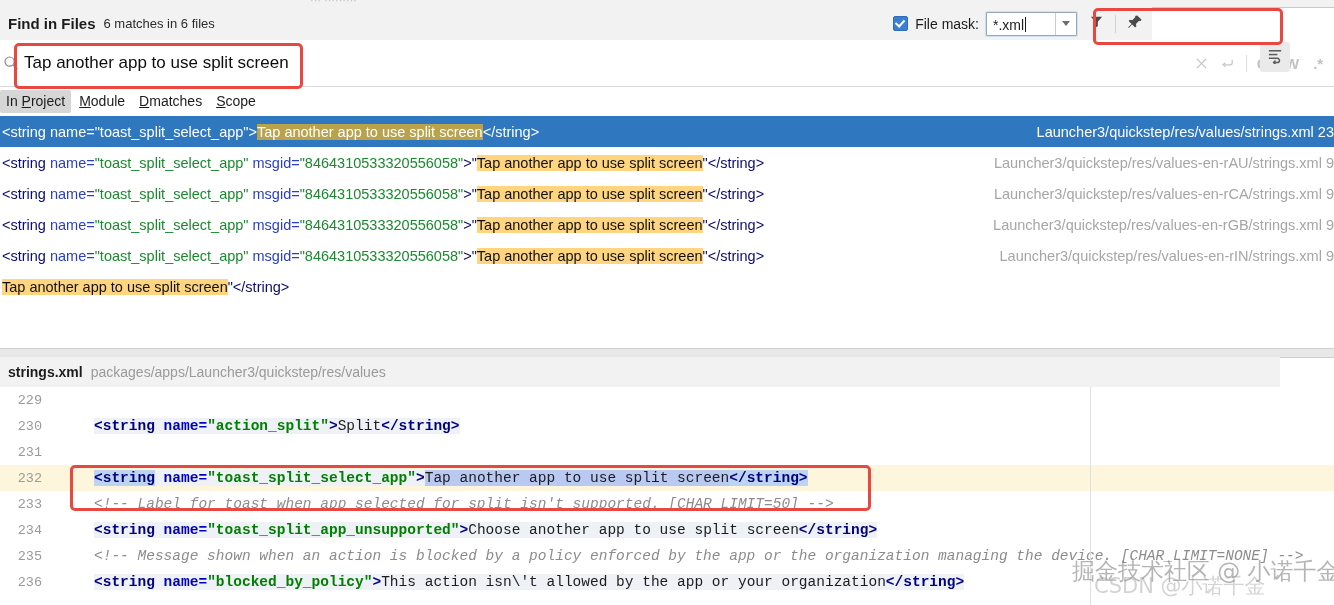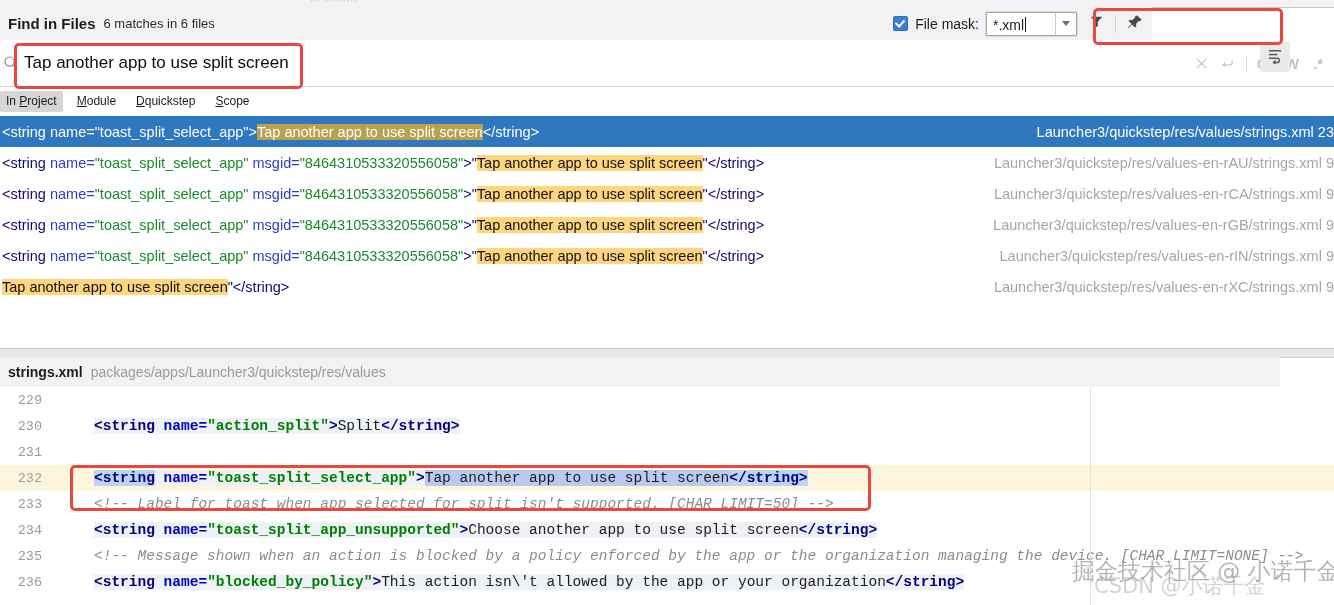--- a/index.html
+++ b/index.html
@@ -209,24 +209,24 @@
   
   .scope-row {
     position: absolute;
     left: 0; top: 87px;
     width: 1334px; height: 29px;
     background: #ffffff;
     display: flex;
     align-items: center;
   }
   .scope-tab {
-    font-size: 12px;
+    font-size: 14px;
     color: #1c1c1c;
     padding: 3px 6px 4px 6px;
-    margin-right: 8px;
+    margin-right: 2px;
     border-radius: 2px;
     white-space: nowrap;
   }
   .scope-tab.selected {
     background: #d6d6d6;
   }
   .mn { text-decoration: underline; }
 
   
   .results {
@@ -457,21 +457,21 @@
     <span class="qsep"></span>
     <div class="qtool qtool-txt">Cc</div>
     <div class="qtool qtool-txt">W</div>
     <div class="qtool qtool-txt">.*</div>
   </div>
 </div>
 
 <div class="scope-row">
   <div class="scope-tab selected"><span>In </span><span class="mn">P</span><span>roject</span></div>
   <div class="scope-tab"><span class="mn">M</span><span>odule</span></div>
-  <div class="scope-tab"><span class="mn">D</span><span>quickstep</span></div>
+  <div class="scope-tab"><span class="mn">D</span><span>matches</span></div>
   <div class="scope-tab"><span class="mn">S</span><span>cope</span></div>
 </div>
 
 <div class="results" id="results-list">
     <div class="res-row selected">
       <div class="res-text"><span class="t-tag">&lt;string </span><span class="t-attr">name=</span><span class="t-val">"toast_split_select_app"</span><span class="t-tag">&gt;</span><span class="hl">Tap another app to use split screen</span><span class="t-tag">&lt;/string&gt;</span></div>
       <div class="res-path">Launcher3/quickstep/res/values/strings.xml 23</div>
     </div>
     <div class="res-row">
       <div class="res-text"><span class="t-tag">&lt;string </span><span class="t-attr">name=</span><span class="t-val">"toast_split_select_app"</span><span class="t-attr"> msgid=</span><span class="t-val">"8464310533320556058"</span><span class="t-tag">&gt;"</span><span class="hl">Tap another app to use split screen</span><span class="t-tag">"&lt;/string&gt;</span></div>
@@ -484,21 +484,20 @@
     <div class="res-row">
       <div class="res-text"><span class="t-tag">&lt;string </span><span class="t-attr">name=</span><span class="t-val">"toast_split_select_app"</span><span class="t-attr"> msgid=</span><span class="t-val">"8464310533320556058"</span><span class="t-tag">&gt;"</span><span class="hl">Tap another app to use split screen</span><span class="t-tag">"&lt;/string&gt;</span></div>
       <div class="res-path">Launcher3/quickstep/res/values-en-rGB/strings.xml 9</div>
     </div>
     <div class="res-row">
       <div class="res-text"><span class="t-tag">&lt;string </span><span class="t-attr">name=</span><span class="t-val">"toast_split_select_app"</span><span class="t-attr"> msgid=</span><span class="t-val">"8464310533320556058"</span><span class="t-tag">&gt;"</span><span class="hl">Tap another app to use split screen</span><span class="t-tag">"&lt;/string&gt;</span></div>
       <div class="res-path">Launcher3/quickstep/res/values-en-rIN/strings.xml 9</div>
     </div>
     <div class="res-row">
       <div class="res-text"><span class="hl">Tap another app to use split screen</span><span class="t-tag">"&lt;/string&gt;</span></div>
-      <div class="res-path">Launcher3/quickstep/res/values-en-rXC/strings.xml 9</div>
     </div>
   </div>
 
 <div class="splitter"></div>
 
 <div class="preview-header">
   <span class="pv-file">strings.xml</span>
   <span class="pv-path">packages/apps/Launcher3/quickstep/res/values</span>
 </div>
 

